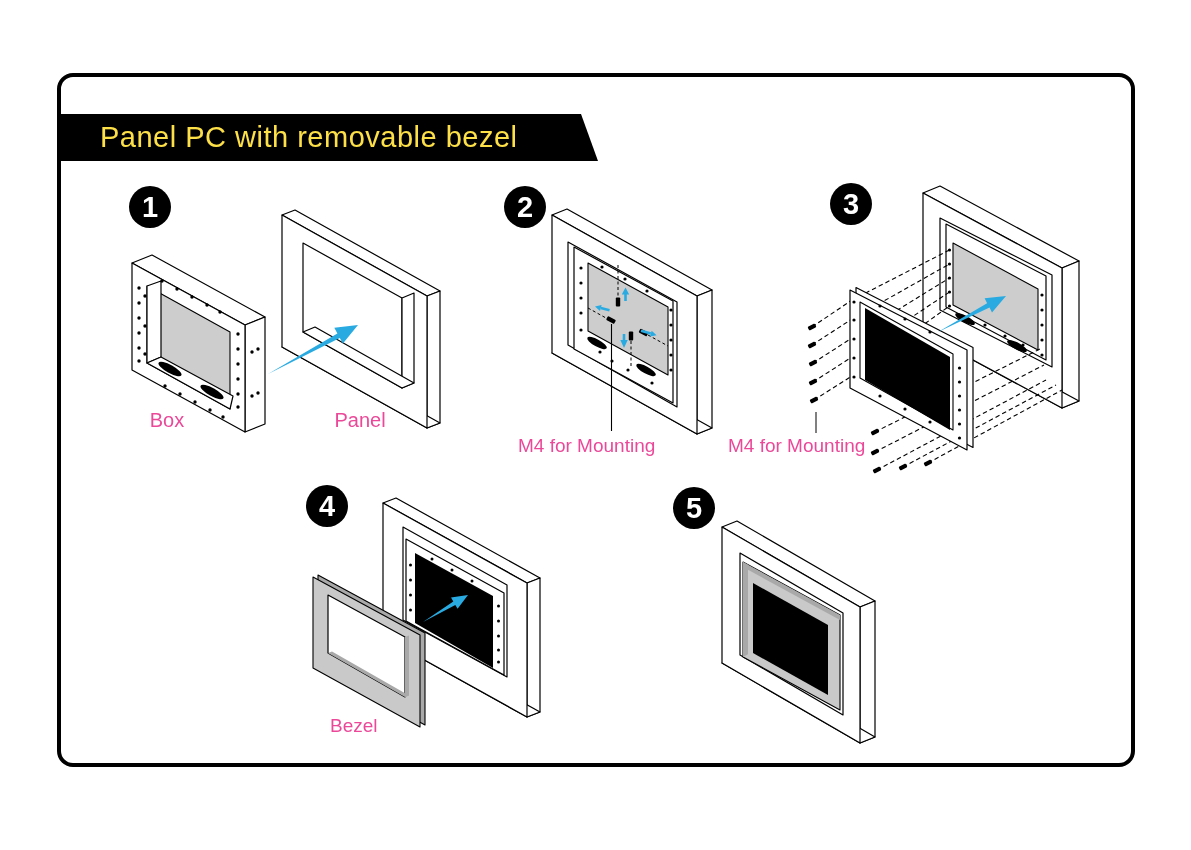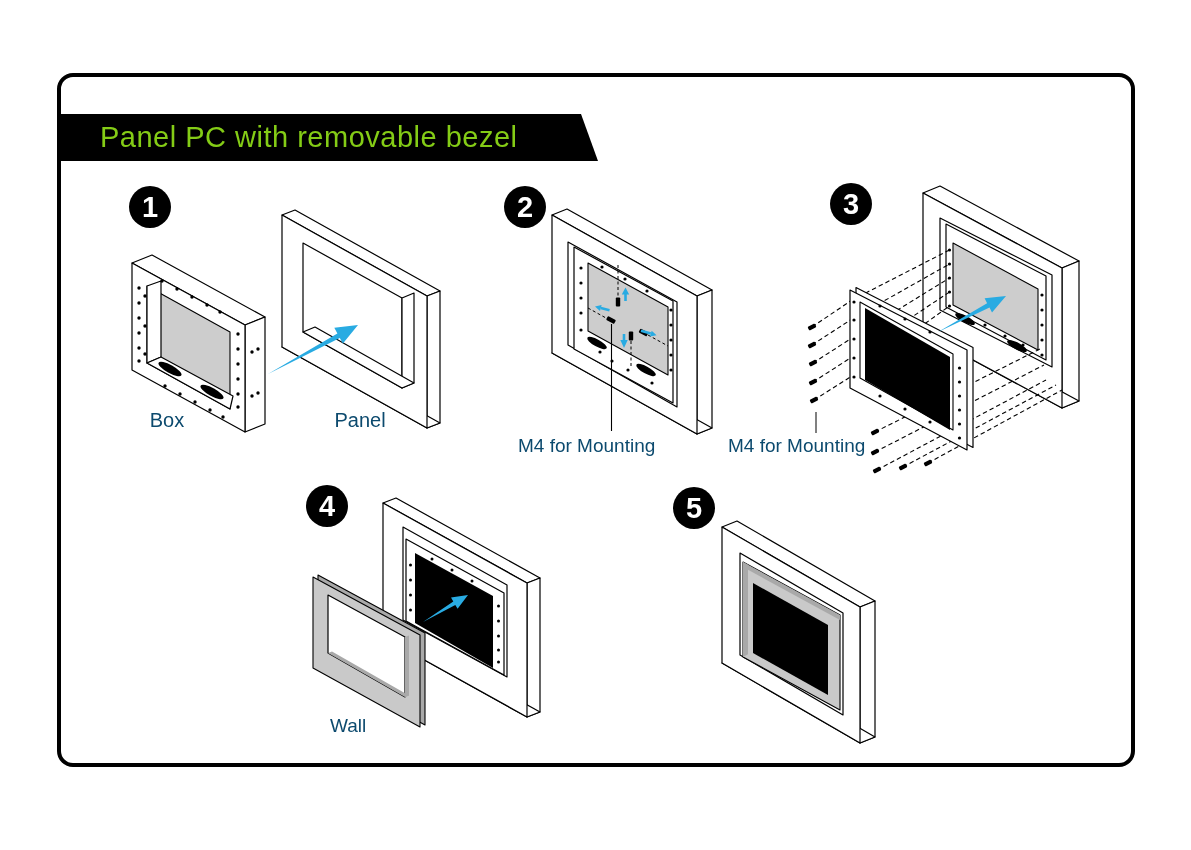--- a/index.html
+++ b/index.html
@@ -9,30 +9,30 @@
   }
   .frame {
     position:absolute; left:57px; top:73px; width:1078px; height:694px;
     border:4px solid #000; border-radius:16px; box-sizing:border-box;
   }
   .banner {
     position:absolute; left:57px; top:114px; width:542px; height:47px;
     background:#000; clip-path:polygon(0 0, 524px 0, 541px 47px, 0 47px);
   }
   .banner span {
-    display:block; color:#84cc16; font-size:29px; line-height:46px; padding-left:43px;
+    display:block; color:#fde047; font-size:29px; line-height:46px; padding-left:43px;
     letter-spacing:0.5px; white-space:nowrap;
   }
   svg.diagram { position:absolute; left:0; top:0; }
   .badge {
     position:absolute; width:42px; height:42px; border-radius:50%;
     background:#000; color:#fff; font-size:29px; font-weight:bold;
     line-height:42px; text-align:center;
   }
-  .lbl { position:absolute; color:#0c4a6e; font-size:19px; white-space:nowrap; }
+  .lbl { position:absolute; color:#ec4899; font-size:19px; white-space:nowrap; }
   .lbl.big { font-size:20px; }
   .ctr { transform:translateX(-50%); }
   
   .f  { fill:#fff; stroke:#000; stroke-width:1.2; stroke-linejoin:round; }
   .g  { stroke:#000; stroke-width:1.1; stroke-linejoin:round; }
   .nf { fill:none; stroke:#000; stroke-width:1.1; stroke-linejoin:round; }
   .k  { fill:#000; stroke:none; }
   .scr{ fill:#000; stroke:none; }
   .d  { fill:none; stroke:#000; stroke-width:1.1; stroke-dasharray:4.5 3; }
   .d2 { fill:none; stroke:#000; stroke-width:1;   stroke-dasharray:3 2.5; }
@@ -307,15 +307,15 @@
   <div class="badge" style="left:129px; top:186px;">1</div>
   <div class="badge" style="left:504px; top:186px;">2</div>
   <div class="badge" style="left:830px; top:183px;">3</div>
   <div class="badge" style="left:306px; top:485px;">4</div>
   <div class="badge" style="left:673px; top:487px;">5</div>
 
   <div class="lbl big ctr" style="left:167px; top:409px;">Box</div>
   <div class="lbl big ctr" style="left:360px; top:409px;">Panel</div>
   <div class="lbl" style="left:518px; top:435px;">M4 for Mounting</div>
   <div class="lbl" style="left:728px; top:435px;">M4 for Mounting</div>
-  <div class="lbl" style="left:330px; top:715px;">Wall</div>
+  <div class="lbl" style="left:330px; top:715px;">Bezel</div>
 
 </div>
 
 </body></html>

